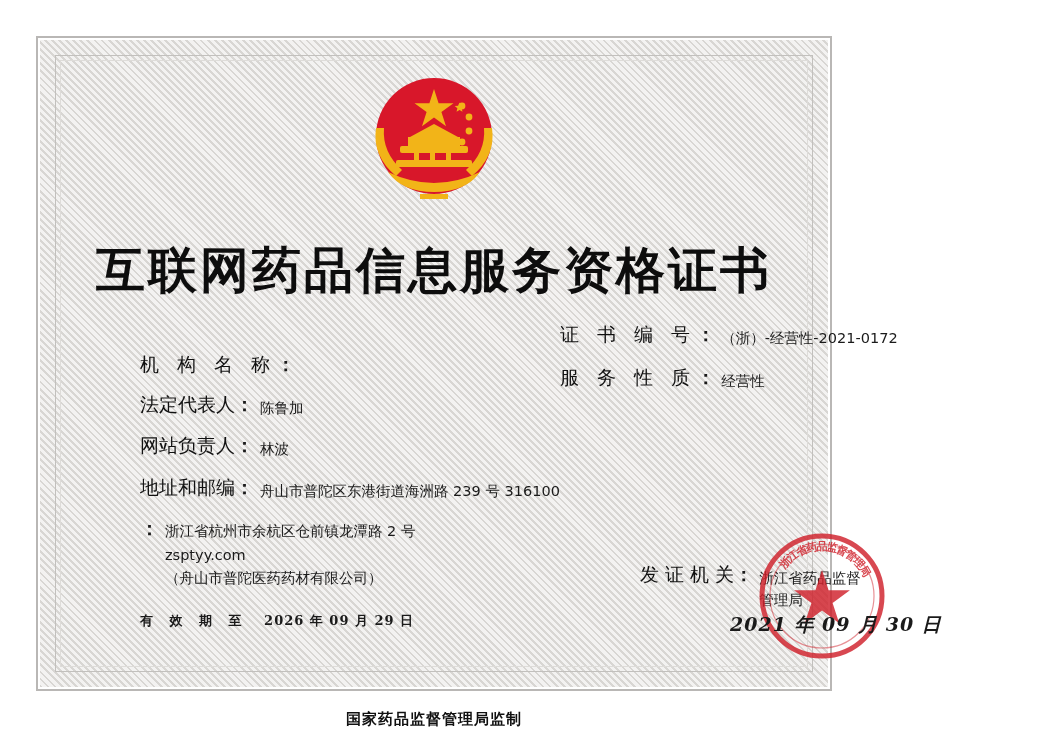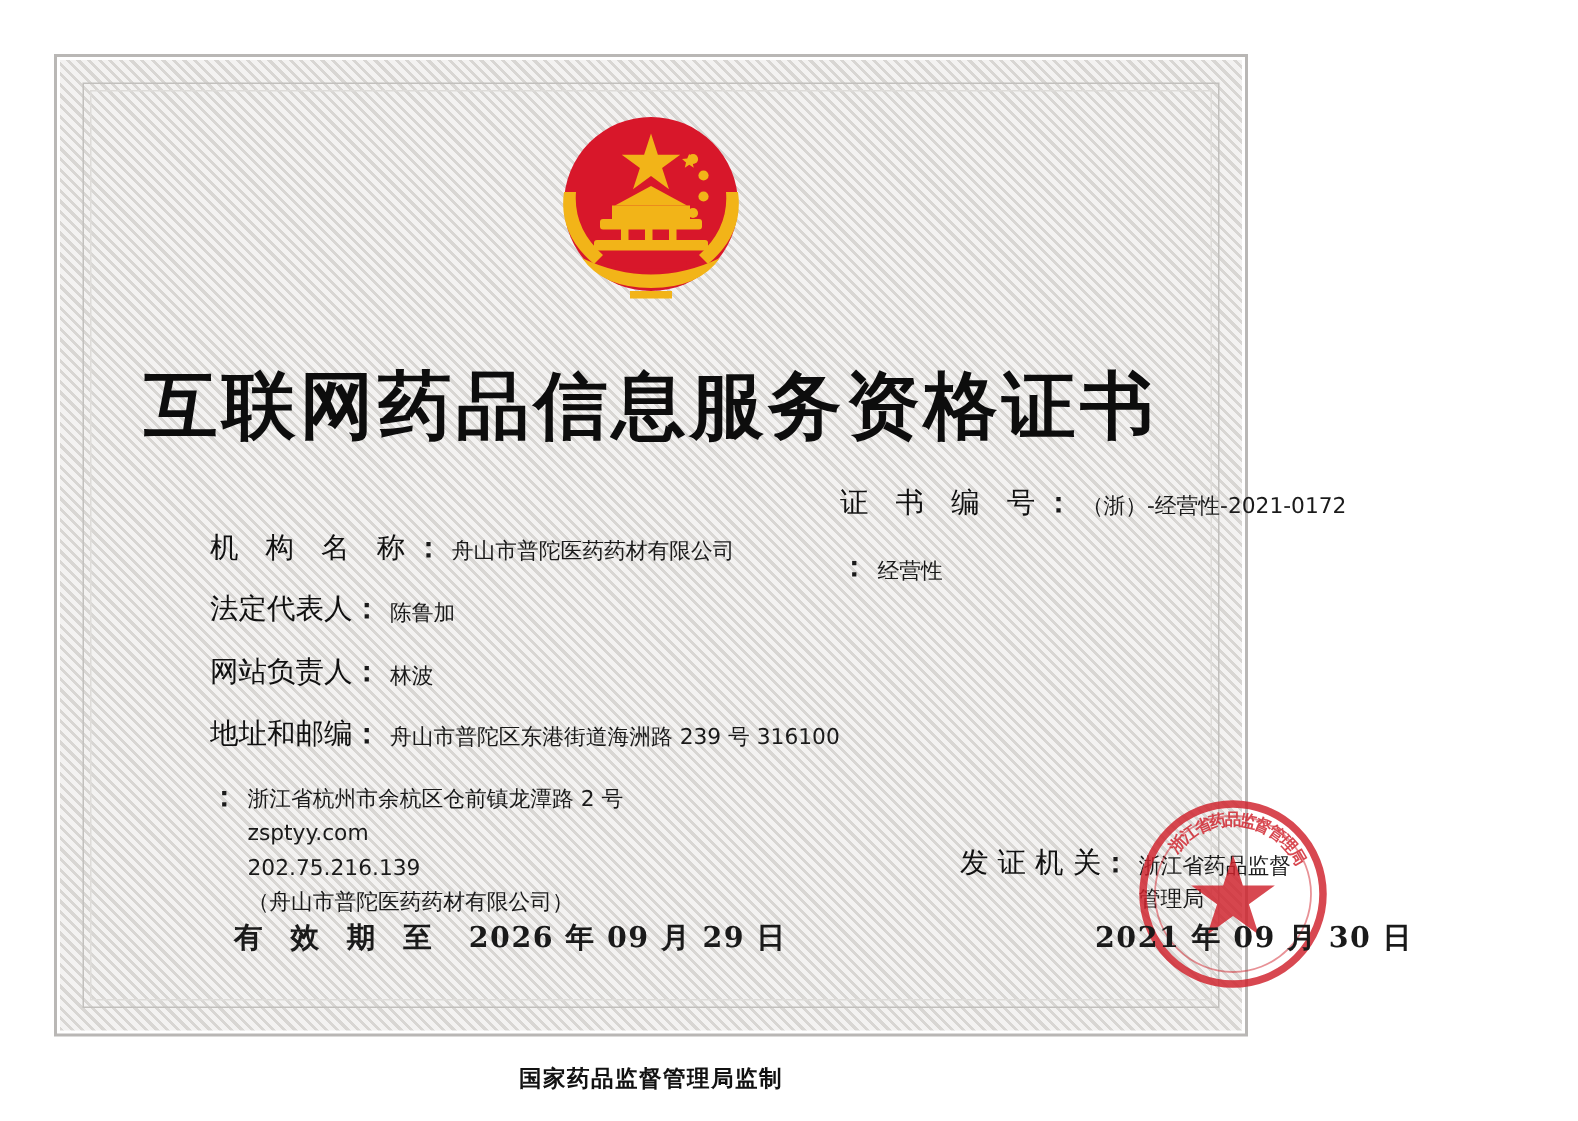--- a/index.html
+++ b/index.html
@@ -169,39 +169,39 @@
     height: 132px;
     opacity: 0.82;
   }
 
   
   .validity {
     position: absolute;
     left: 140px;
     top: 612px;
     font-family: "DejaVu Serif", "Liberation Serif", serif;
-    font-size: 19px;
+    font-size: 13px;
     font-weight: bold;
     white-space: nowrap;
-    margin-left: 16px;
   }
   .validity .lbl { letter-spacing: 6px; }
   .validity .date {
     margin-left: 12px;
     letter-spacing: 1px;
   }
   .issue-date {
     position: absolute;
     left: 730px;
     top: 612px;
     font-family: "DejaVu Serif", "Liberation Serif", serif;
     font-size: 19px;
     font-weight: bold;
     letter-spacing: 1px;
     white-space: nowrap;
+    font-style: italic;
   }
 
   
   .footer {
     position: absolute;
     left: 0;
     right: 0;
     bottom: 18px;
     text-align: center;
     font-family: "DejaVu Serif", "Liberation Serif", serif;
@@ -249,30 +249,30 @@
 
   <div class="title">互联网药品信息服务资格证书</div>
 
   <div class="right-block">
     <div class="row">
       <span class="label label-spaced">证 书 编 号</span>
       <span class="colon">：</span>
       <span class="value">（浙）-经营性-2021-0172</span>
     </div>
     <div class="row">
+      <span class="label label-spaced">服 务 性 质</span>
       <span class="colon">：</span>
       <span class="value">经营性</span>
     </div>
   </div>
 
   <div class="left-block">
     <div class="row">
       <span class="label label-spaced">机 构 名 称</span>
       <span class="colon">：</span>
-      <span class="value">舟山市普陀医药药材有限公司</span>
     </div>
     <div class="row">
       <span class="label">法定代表人</span>
       <span class="colon">：</span>
       <span class="value">陈鲁加</span>
     </div>
     <div class="row">
       <span class="label">网站负责人</span>
       <span class="colon">：</span>
       <span class="value">林波</span>
@@ -280,21 +280,20 @@
     <div class="row">
       <span class="label">地址和邮编</span>
       <span class="colon">：</span>
       <span class="value">舟山市普陀区东港街道海洲路 239 号  316100</span>
     </div>
     <div class="row">
       <span class="colon">：</span>
       <span class="value-multi">
         <div>浙江省杭州市余杭区仓前镇龙潭路 2 号</div>
         <div>zsptyy.com</div>
-        <div>202.75.216.139</div>
         <div>（舟山市普陀医药药材有限公司）</div>
       </span>
     </div>
   </div>
 
   <div class="issuer">
     <span class="label">发 证 机 关</span>
     <span class="colon">：</span>
     <span class="value">浙江省药品监督管理局</span>
   </div>

